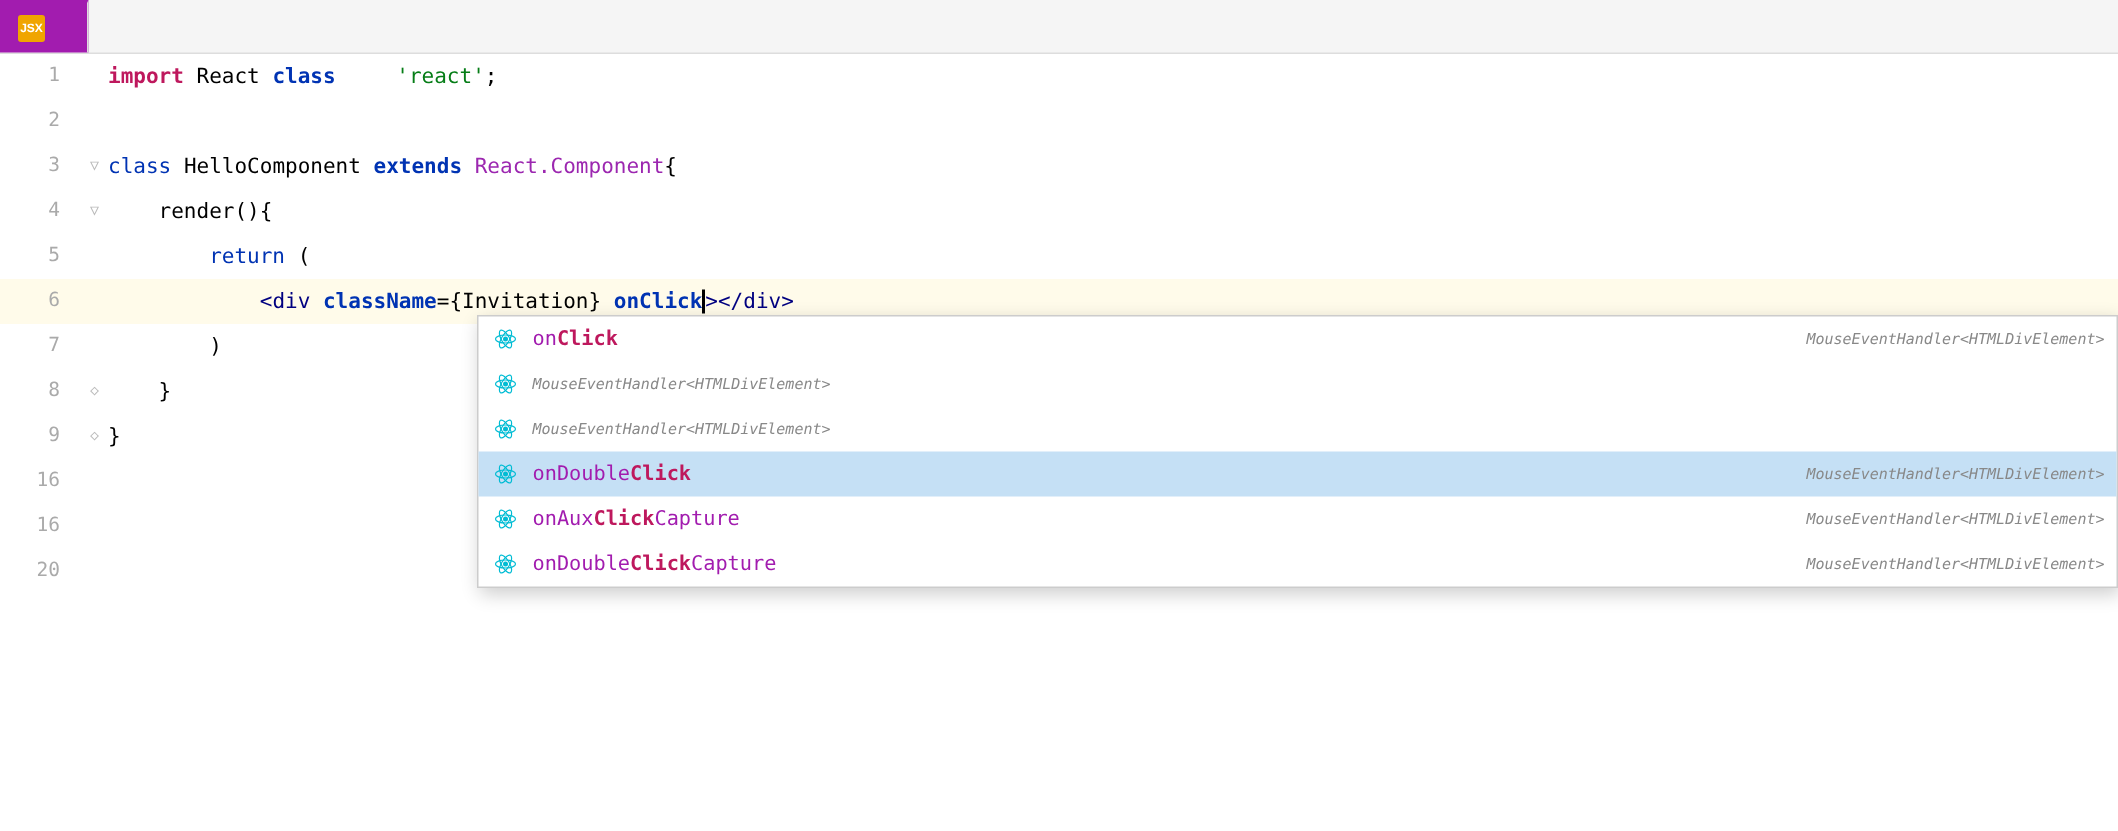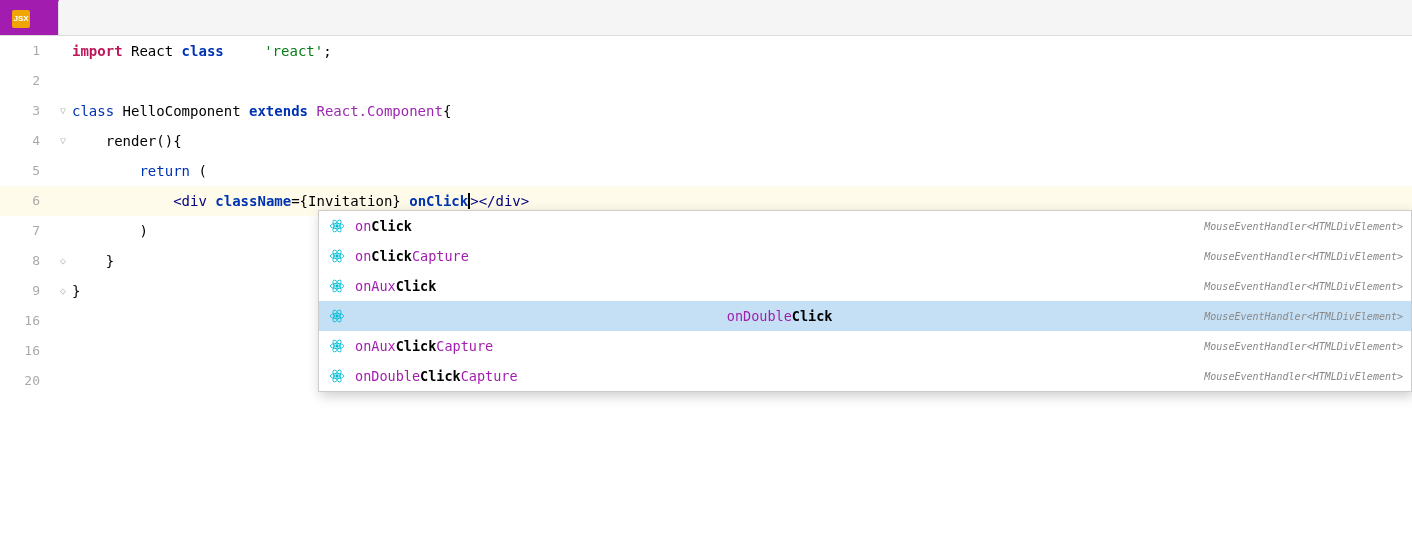--- a/index.html
+++ b/index.html
@@ -147,21 +147,20 @@
 
     .ac-item {
       display: flex;
       align-items: center;
       height: 30px;
       padding: 0 8px;
       cursor: pointer;
     }
     .ac-item.selected {
       background: #c5e0f5;
-      text-align: center;
     }
 
     .ac-icon {
       display: inline-flex;
       align-items: center;
       justify-content: center;
       width: 20px;
       height: 20px;
       margin-right: 8px;
       flex-shrink: 0;
@@ -171,21 +170,21 @@
     .react-logo {
       width: 16px;
       height: 16px;
     }
 
     .ac-label {
       flex: 1;
       font-size: 13.5px;
       color: #000;
     }
-    .ac-label .match { color: #000000; font-weight: bold; }
+    .ac-label .match { color: #be185d; font-weight: bold; }
     .ac-label .normal { color: #a21caf; }
 
     .ac-type {
       color: #888;
       font-size: 10px;
       font-style: italic;
     }
     .line-6-cursor-line {
       background: #fffbea;
     }
@@ -267,33 +266,31 @@
         </div>
         <div class="ac-item">
           <span class="ac-icon">
             <svg class="react-logo" viewBox="0 0 24 24" xmlns="http://www.w3.org/2000/svg">
     <circle cx="12" cy="12" r="2.5" fill="#00bcd4"></circle>
     <ellipse cx="12" cy="12" rx="10" ry="4" fill="none" stroke="#00bcd4" stroke-width="1.2"></ellipse>
     <ellipse cx="12" cy="12" rx="10" ry="4" fill="none" stroke="#00bcd4" stroke-width="1.2" transform="rotate(60 12 12)"></ellipse>
     <ellipse cx="12" cy="12" rx="10" ry="4" fill="none" stroke="#00bcd4" stroke-width="1.2" transform="rotate(120 12 12)"></ellipse>
   </svg>
           </span>
-          <span class="ac-label"><span class="normal">on</span><span class="match">Click</span><span class="normal">Capture</span></span>
-          <span class="ac-type">MouseEventHandler&lt;HTMLDivElement&gt;</span>
-        </div>
-        <div class="ac-item">
-          <span class="ac-icon">
-            <svg class="react-logo" viewBox="0 0 24 24" xmlns="http://www.w3.org/2000/svg">
-    <circle cx="12" cy="12" r="2.5" fill="#00bcd4"></circle>
-    <ellipse cx="12" cy="12" rx="10" ry="4" fill="none" stroke="#00bcd4" stroke-width="1.2"></ellipse>
-    <ellipse cx="12" cy="12" rx="10" ry="4" fill="none" stroke="#00bcd4" stroke-width="1.2" transform="rotate(60 12 12)"></ellipse>
-    <ellipse cx="12" cy="12" rx="10" ry="4" fill="none" stroke="#00bcd4" stroke-width="1.2" transform="rotate(120 12 12)"></ellipse>
-  </svg>
-          </span>
-          <span class="ac-label"><span class="normal">on</span><span class="normal">Aux</span><span class="match">Click</span></span>
+          <span class="ac-type">MouseEventHandler&lt;HTMLDivElement&gt;</span>
+        </div>
+        <div class="ac-item">
+          <span class="ac-icon">
+            <svg class="react-logo" viewBox="0 0 24 24" xmlns="http://www.w3.org/2000/svg">
+    <circle cx="12" cy="12" r="2.5" fill="#00bcd4"></circle>
+    <ellipse cx="12" cy="12" rx="10" ry="4" fill="none" stroke="#00bcd4" stroke-width="1.2"></ellipse>
+    <ellipse cx="12" cy="12" rx="10" ry="4" fill="none" stroke="#00bcd4" stroke-width="1.2" transform="rotate(60 12 12)"></ellipse>
+    <ellipse cx="12" cy="12" rx="10" ry="4" fill="none" stroke="#00bcd4" stroke-width="1.2" transform="rotate(120 12 12)"></ellipse>
+  </svg>
+          </span>
           <span class="ac-type">MouseEventHandler&lt;HTMLDivElement&gt;</span>
         </div>
         <div class="ac-item selected">
           <span class="ac-icon">
             <svg class="react-logo" viewBox="0 0 24 24" xmlns="http://www.w3.org/2000/svg">
     <circle cx="12" cy="12" r="2.5" fill="#00bcd4"></circle>
     <ellipse cx="12" cy="12" rx="10" ry="4" fill="none" stroke="#00bcd4" stroke-width="1.2"></ellipse>
     <ellipse cx="12" cy="12" rx="10" ry="4" fill="none" stroke="#00bcd4" stroke-width="1.2" transform="rotate(60 12 12)"></ellipse>
     <ellipse cx="12" cy="12" rx="10" ry="4" fill="none" stroke="#00bcd4" stroke-width="1.2" transform="rotate(120 12 12)"></ellipse>
   </svg>

